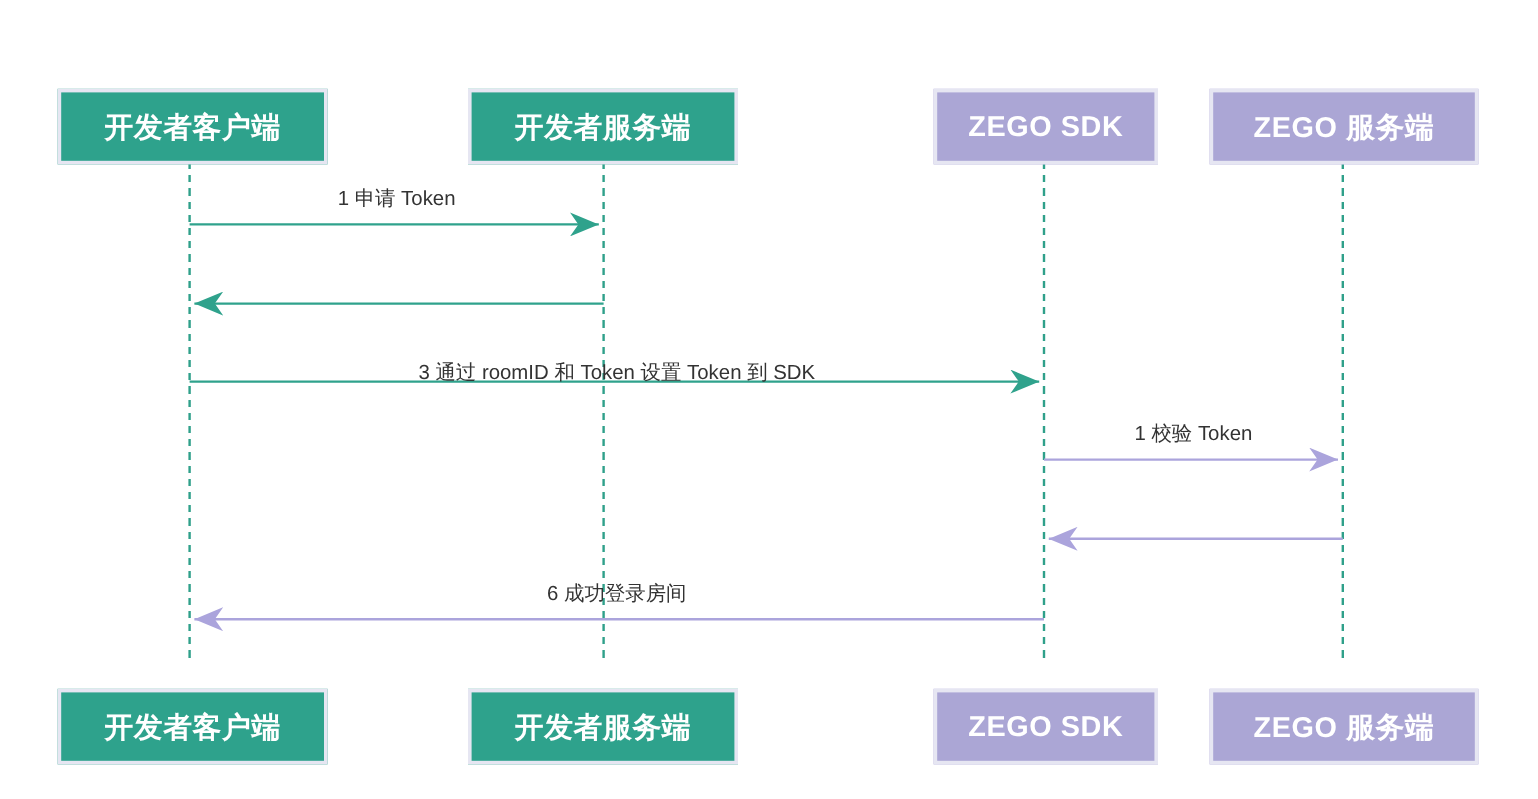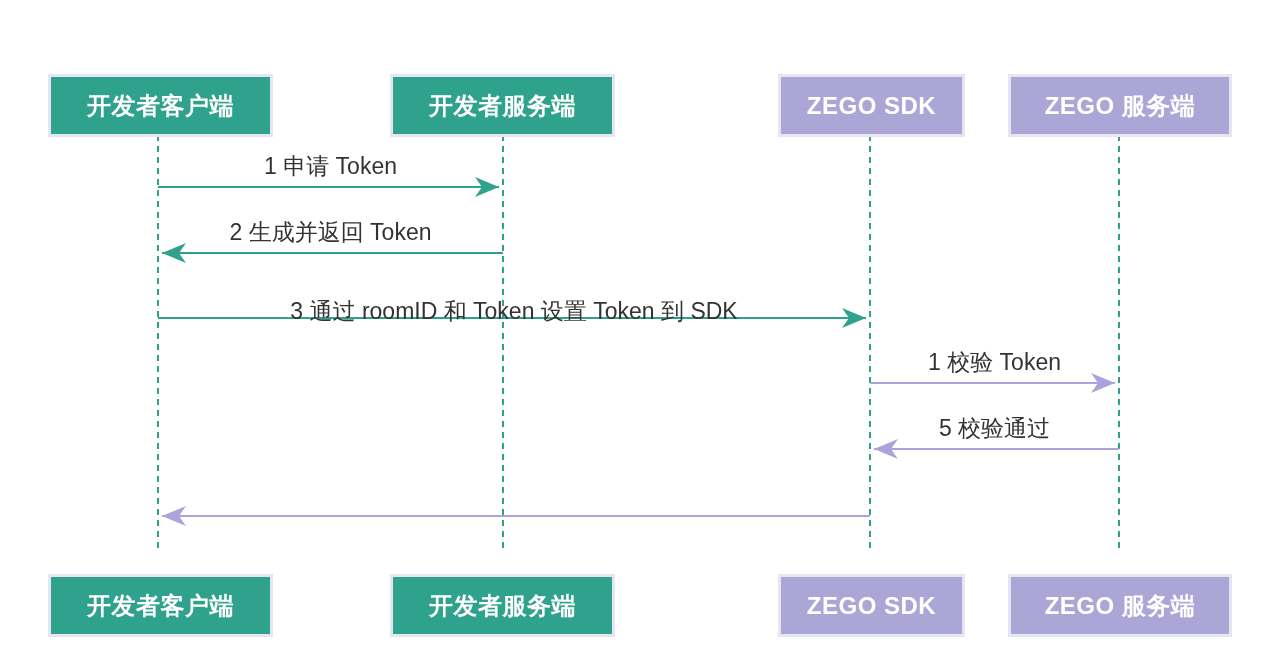--- a/index.html
+++ b/index.html
@@ -52,21 +52,21 @@
     white-space: nowrap;
     margin-top: 24px;
   }
   .actor-box.teal   { background: #2EA28C; }
   .actor-box.purple { background: #ABA6D5; }
   .msg-label {
     position: absolute;
     height: 30px;
     line-height: 30px;
     text-align: center;
-    font-size: 23px;
+    font-size: 17px;
     color: #333333;
     z-index: 3;
     white-space: nowrap;
   }
 </style>
 </head>
 <body>
 
 <div class="stage">
 
@@ -86,24 +86,23 @@
     </defs>
     <line x1="158" y1="187" x2="499" y2="187" stroke="#2FA28C" stroke-width="2" marker-end="url(#arrow-teal)"></line>
     <line x1="503" y1="253" x2="162" y2="253" stroke="#2FA28C" stroke-width="2" marker-end="url(#arrow-teal)"></line>
     <line x1="158" y1="318" x2="866" y2="318" stroke="#2FA28C" stroke-width="2" marker-end="url(#arrow-teal)"></line>
     <line x1="870" y1="383" x2="1115" y2="383" stroke="#ABA4DC" stroke-width="2" marker-end="url(#arrow-purple)"></line>
     <line x1="1119" y1="449" x2="874" y2="449" stroke="#ABA4DC" stroke-width="2" marker-end="url(#arrow-purple)"></line>
     <line x1="870" y1="516" x2="162" y2="516" stroke="#ABA4DC" stroke-width="2" marker-end="url(#arrow-purple)"></line>
   </svg>
 
   <div class="msg-label" style="left:158px; top:151px; width:345px;">1 申请 Token</div>
-  <div class="msg-label" style="left:158px; top:217px; width:345px;">2 生成并返回 Token</div>
   <div class="msg-label" style="left:158px; top:296px; width:712px;">3 通过 roomID 和 Token 设置 Token 到 SDK</div>
   <div class="msg-label" style="left:870px; top:347px; width:249px;">1 校验 Token</div>
-  <div class="msg-label" style="left:870px; top:413px; width:249px;">5 校验通过</div>
+  <div class="msg-label" style="left:158px; top:480px; width:712px;">6 成功登录房间</div>
 
   <div class="actor-box teal" style="left:48px;   top:50px; width:225px;">开发者客户端</div>
   <div class="actor-box teal" style="left:390px;  top:50px; width:225px;">开发者服务端</div>
   <div class="actor-box purple" style="left:778px;  top:50px; width:187px;">ZEGO SDK</div>
   <div class="actor-box purple" style="left:1008px; top:50px; width:224px;">ZEGO 服务端</div>
 
   <div class="actor-box teal" style="left:48px;   top:550px; width:225px;">开发者客户端</div>
   <div class="actor-box teal" style="left:390px;  top:550px; width:225px;">开发者服务端</div>
   <div class="actor-box purple" style="left:778px;  top:550px; width:187px;">ZEGO SDK</div>
   <div class="actor-box purple" style="left:1008px; top:550px; width:224px;">ZEGO 服务端</div>

